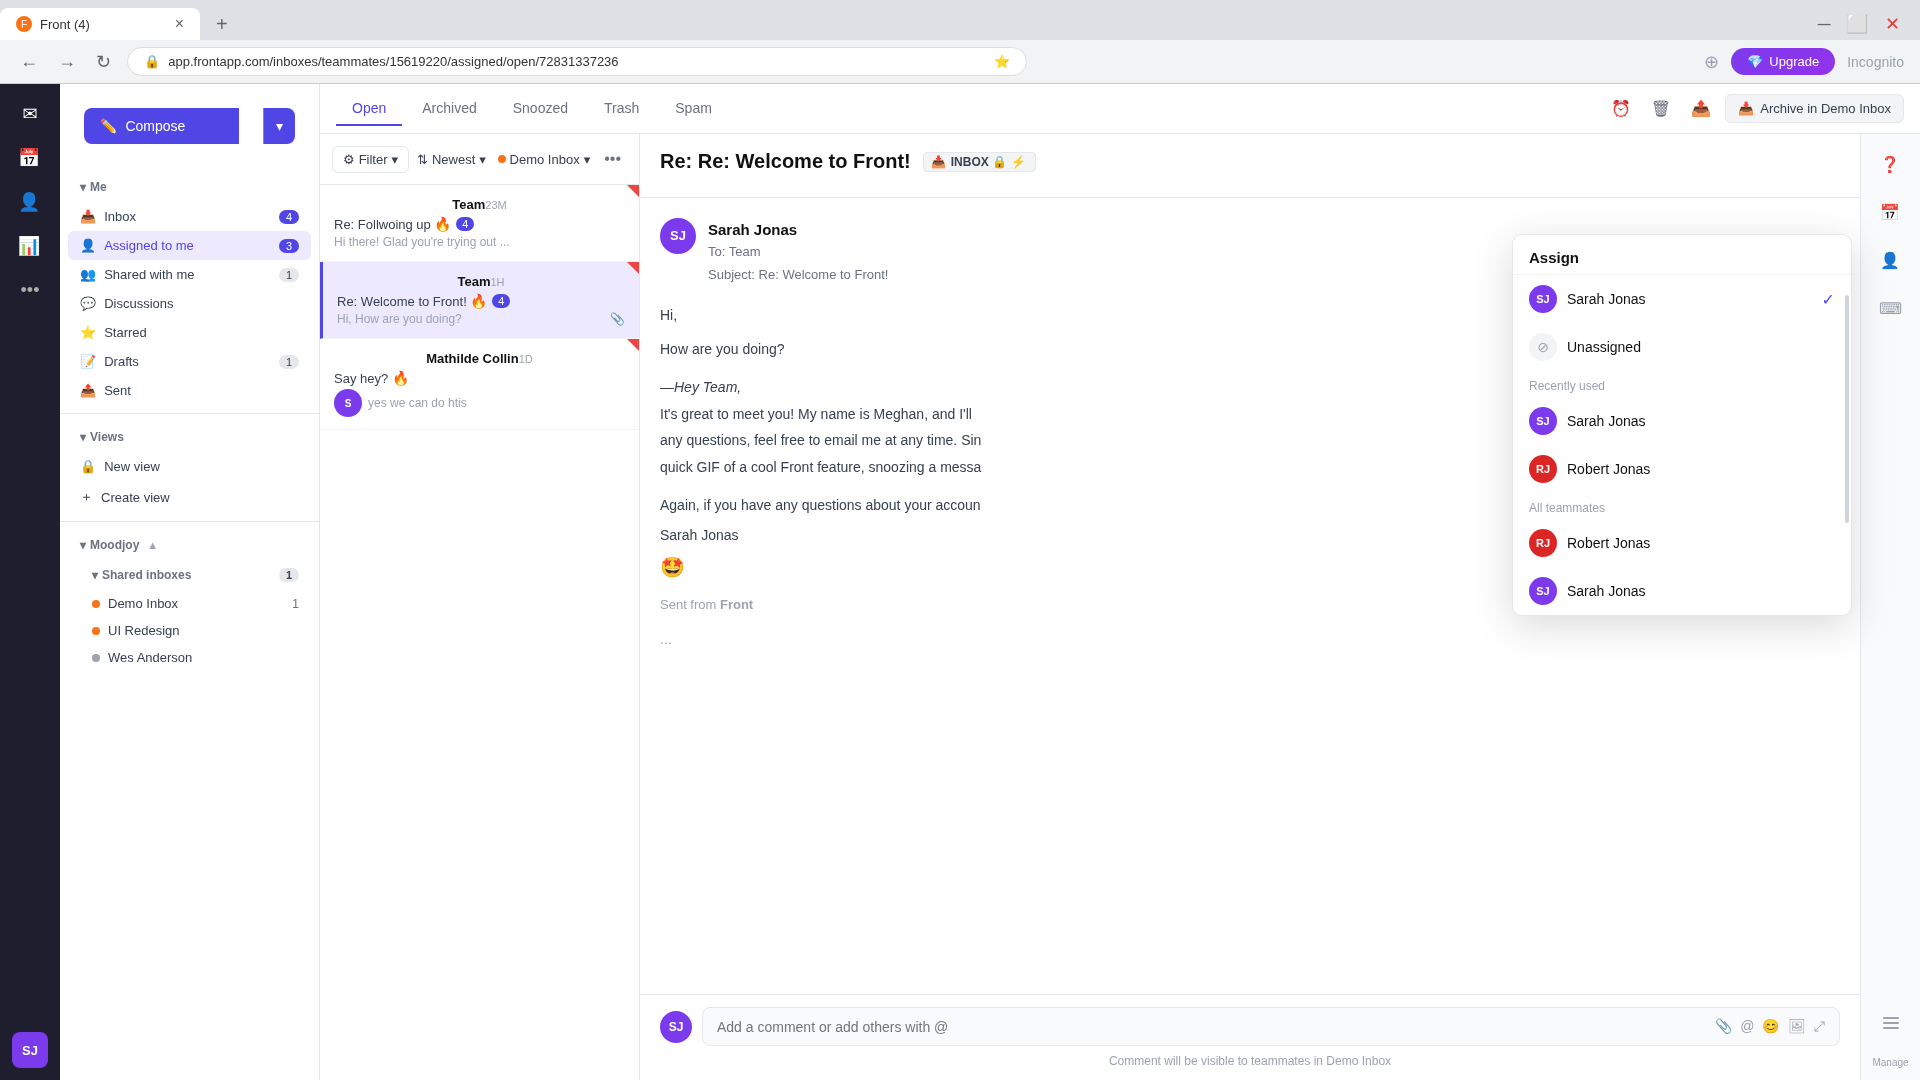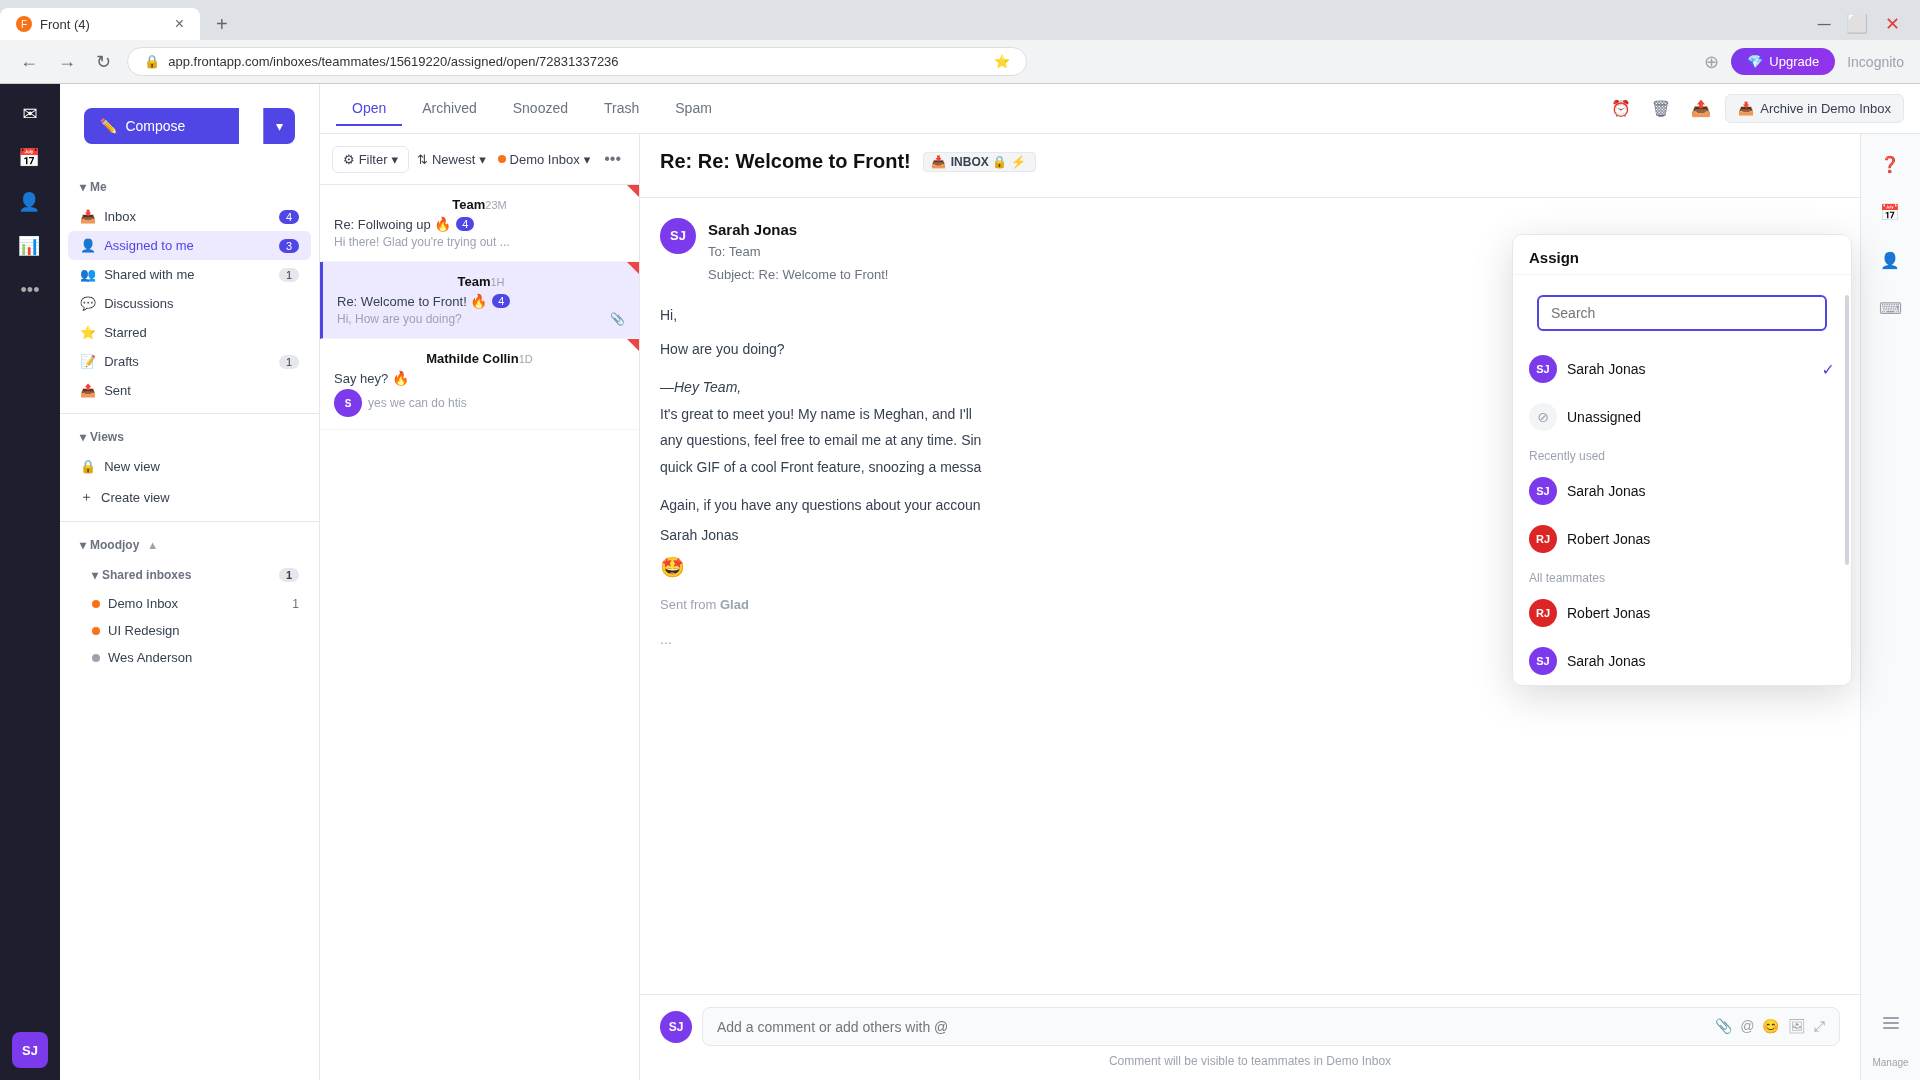--- a/index.html
+++ b/index.html
@@ -378,21 +378,21 @@
           <p style="margin-bottom:16px;font-weight:500;">How are you doing?</p>
           <p style="margin-bottom:4px;font-style:italic;">—Hey Team,</p>
           <p style="margin-bottom:4px;">It's great to meet you! My name is Meghan, and I'll</p>
           <p style="margin-bottom:4px;">any questions, feel free to email me at any time. Sin</p>
           <p style="margin-bottom:16px;">quick GIF of a cool Front feature, snoozing a messa</p>
           <p style="margin-bottom:8px;">Again, if you have any questions about your accoun</p>
           <p style="margin-bottom:4px;">Sarah Jonas</p>
           <p style="margin-bottom:12px;font-size:20px;">🤩</p>
           <p style="color:#9ca3af;font-size:13px;">
             <span>Sent from</span>
-            <strong>Glad</strong>
+            <strong>Front</strong>
           </p>
           <p style="color:#9ca3af;margin-top:12px;">...</p>
         </div>
         <div class="detail-footer">
           <div style="display:flex;align-items:center;gap:10px;margin-bottom:8px;">
             <div class="sender-avatar" style="width:32px;height:32px;font-size:12px;">SJ</div>
             <div class="comment-box" style="flex:1;">
               <input class="comment-input" readonly="" placeholder="Add a comment or add others with @" style="">
               <div class="comment-icons">
                 <span style="cursor:pointer;">📎</span>
@@ -424,23 +424,20 @@
         </div>
         <div style="margin-top:4px;font-size:10px;color:#9ca3af;text-align:center;">Manage</div>
       </div>
     </div>
   </div>
 </div>
 
 <div class="assign-dropdown" style="position:fixed;top:234px;right:68px;">
   <div style="position:relative;">
     <div class="assign-header">Assign</div>
-    <div style="padding: 10px 12px 4px;">
-      <input class="assign-search" placeholder="Search" style="">
-    </div>
     <div class="assign-scrollable">
 
       <div class="assign-item">
         <div class="assign-avatar" style="background:#7c3aed;">SJ</div>
         <span class="assign-name">Sarah Jonas</span>
         <span class="assign-check">✓</span>
       </div>
 
       <div class="assign-item">
         <div class="unassigned-icon">⊘</div>

